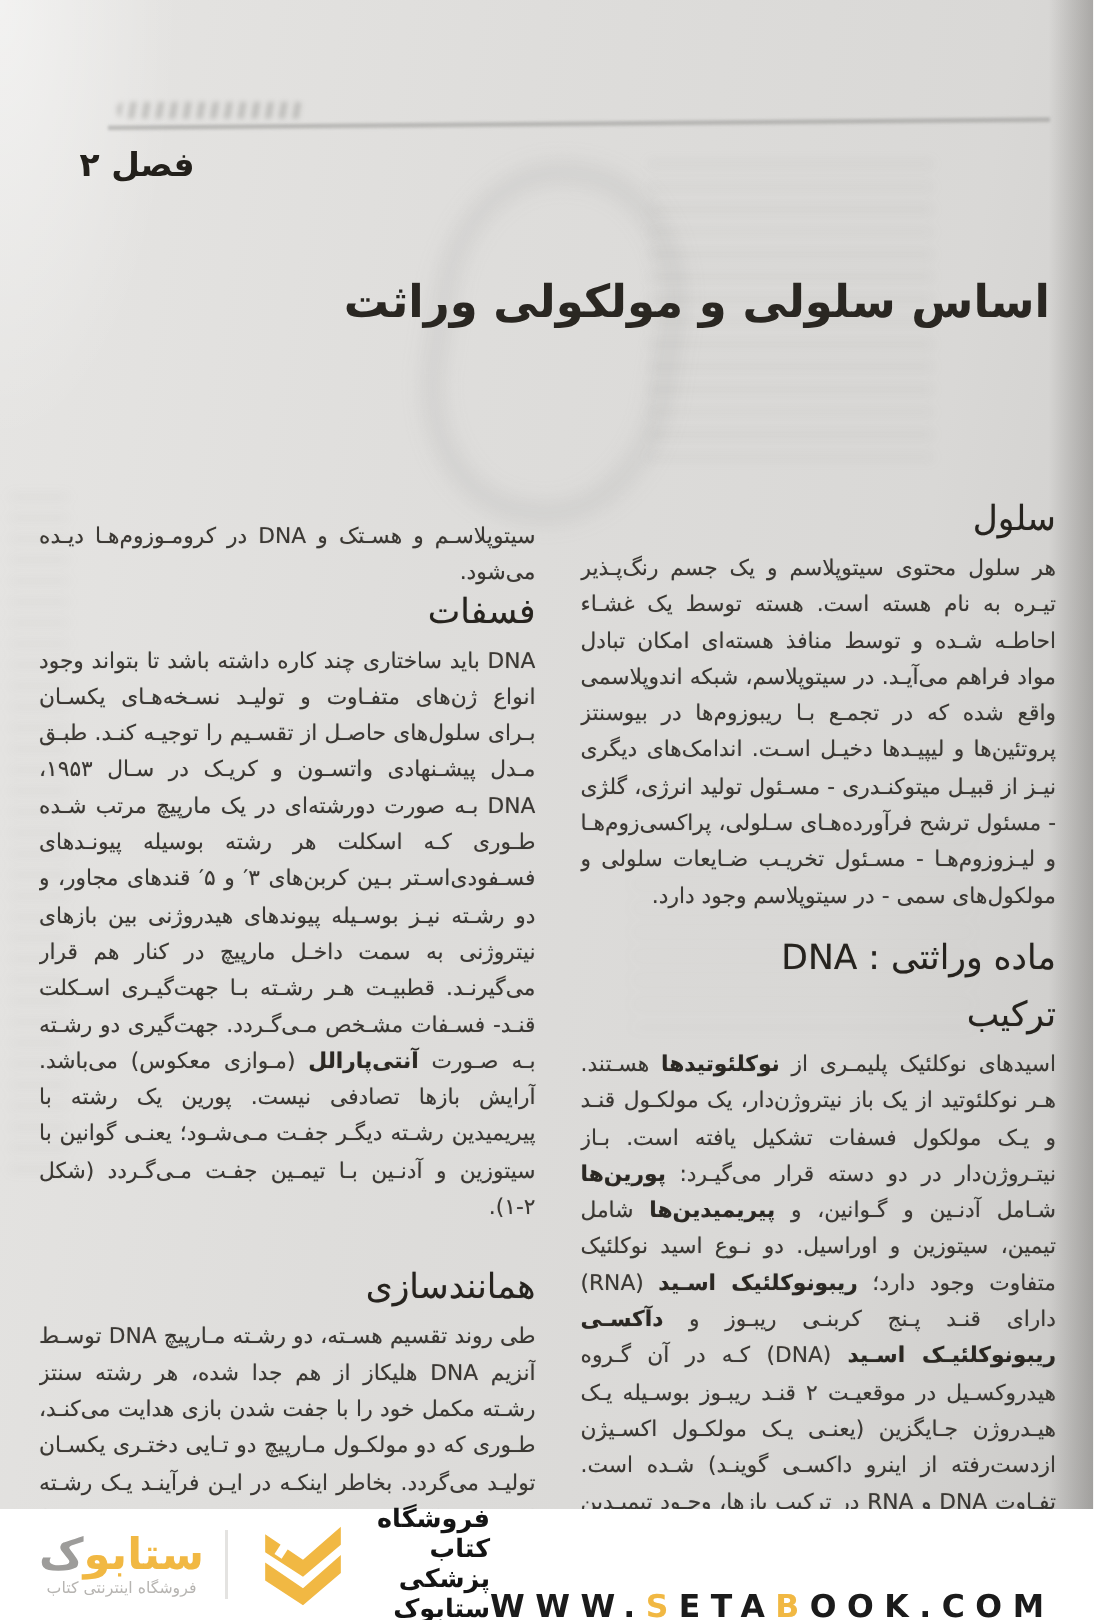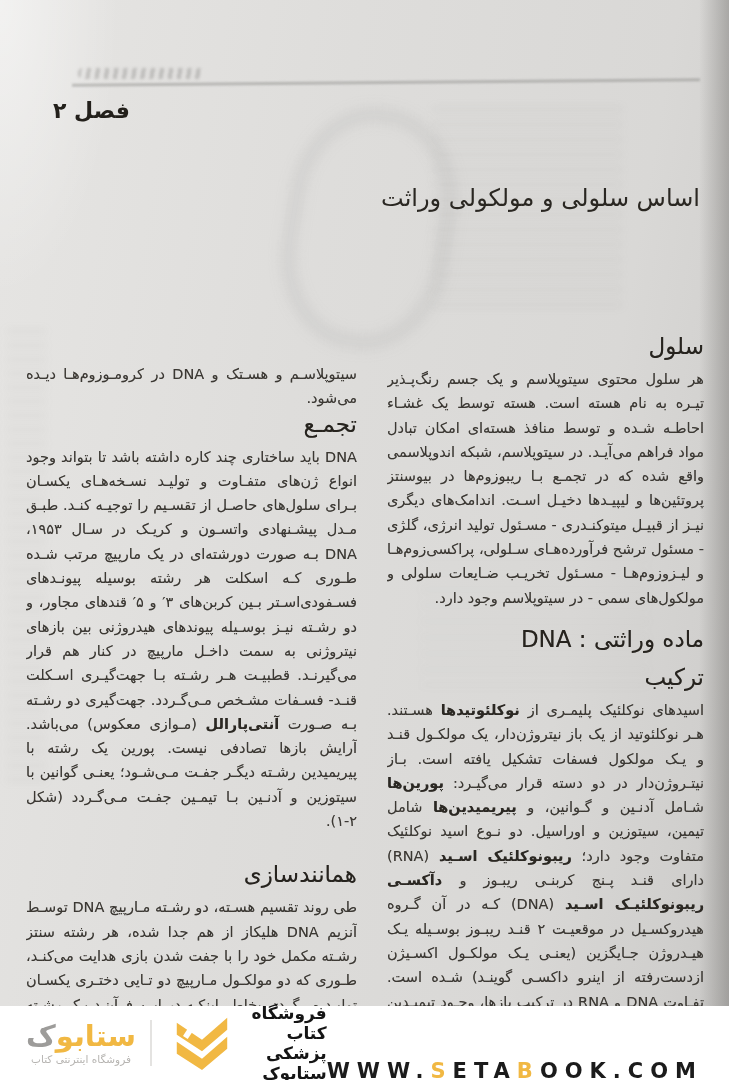--- a/index.html
+++ b/index.html
@@ -30,29 +30,29 @@
     filter:blur(4px);}
   .ghost-figure2{left:420px;top:556px;width:230px;height:130px;
     background:repeating-linear-gradient(to bottom,rgba(130,130,128,0.12) 0 3px,transparent 3px 16px);
     filter:blur(5px);opacity:.6;}
   .ghost-margin{left:6px;top:330px;width:40px;height:460px;
     background:repeating-linear-gradient(to bottom,rgba(130,130,128,0.10) 0 3px,transparent 3px 14px);
     filter:blur(4px);}
   
   .chapter-label{position:absolute;left:53px;top:98px;font-size:22px;font-weight:bold;
     color:#23201b;direction:rtl;}
-  .page-title{position:absolute;right:29px;top:184px;margin:0;font-size:24px;font-weight:normal;
+  .page-title{position:absolute;right:29px;top:184px;margin:0;font-size:30px;font-weight:bold;
     color:#2a2722;direction:rtl;white-space:nowrap;}
   
   .col{position:absolute;direction:rtl;text-align:justify;color:#3b3833;
     font-size:14.5px;line-height:24.3px;overflow:hidden;
     text-shadow:0 0 0.5px rgba(59,56,51,0.45);}
   .col p{margin:0;}
   .col b{font-weight:bold;color:#2b2823;}
-  .col-left{left:26px;top:362px;width:331px;height:664px;}
+  .col-left{left:26px;top:346px;width:331px;height:664px;}
   .col-right{right:25px;top:333px;width:317px;height:673px;}
   .sec{margin:0 0 8px 0;font-size:23px;font-weight:normal;color:#26231e;line-height:26px;}
   .gap-after{margin-bottom:30px;}
   .gap-after-sm{margin-bottom:16px;}
   .mt{margin-top:28px;}
   .dna-heading{direction:ltr;text-align:right;margin:16px 0 12px 0;}
   
   .footer{position:absolute;left:0;right:0;bottom:0;height:74px;background:#ffffff;
     display:flex;align-items:center;justify-content:space-between;padding:0 26px;box-sizing:border-box;}
   .logo-group{display:flex;align-items:center;gap:14px;}
@@ -80,21 +80,21 @@
     <div class="ghost ghost-helix"></div>
     <div class="ghost ghost-figure"></div>
     <div class="ghost ghost-figure2"></div>
     <div class="ghost ghost-margin"></div>
 
     <div class="chapter-label">فصل ۲</div>
     <h1 class="page-title">اساس سلولی و مولکولی وراثت</h1>
 
     <div class="col col-left">
       <p class="gap-after">سیتوپلاسـم و هسـتک و DNA در کرومـوزوم‌هـا دیـده می‌شود.</p>
-      <h3 class="sec">تجمـع</h3>
+      <h3 class="sec">فسفات</h3>
       <p><span>DNA باید ساختاری چند کاره داشته باشد تا بتواند وجود انواع ژن‌های متفـاوت و تولیـد نسـخه‌هـای یکسـان بـرای سلول‌های حاصـل از تقسـیم را توجیـه کنـد. طبـق مـدل پیشـنهادی واتسـون و کریـک در سـال ۱۹۵۳، DNA بـه صورت دورشته‌ای در یک مارپیچ مرتب شـده طـوری کـه اسکلت هر رشته بوسیله پیونـدهای فسـفودی‌اسـتر بـین کربن‌های ۳′ و ۵′ قندهای مجاور، و دو رشـته نیـز بوسـیله پیوندهای هیدروژنی بین بازهای نیتروژنی به سمت داخـل مارپیچ در کنار هم قرار می‌گیرنـد. قطبیـت هـر رشـته بـا جهت‌گیـری اسـکلت قنـد- فسـفات مشـخص مـی‌گـردد. جهت‌گیری دو رشـته بـه صـورت </span><b>آنتی‌پارالل</b><span> (مـوازی معکوس) می‌باشد. آرایش بازها تصادفی نیست. پورین یک رشته با پیریمیدین رشـته دیگـر جفـت مـی‌شـود؛ یعنـی گوانین با سیتوزین و آدنـین بـا تیمـین جفـت مـی‌گـردد (شکل ۲-۱).</span></p>
       <h3 class="sec mt">همانندسازی</h3>
       <p>طی روند تقسیم هسـته، دو رشـته مـارپیچ DNA توسـط آنزیم DNA هلیکاز از هم جدا شده، هر رشته سنتز رشـته مکمل خود را با جفت شدن بازی هدایت می‌کنـد، طـوری که دو مولکـول مـارپیچ دو تـایی دختـری یکسـان تولیـد می‌گردد. بخاطر اینکـه در ایـن فرآینـد یـک رشـته از هـر مولکول دختری به صورت دست‌نخورده حفظ می‌شود، همانندسازی را نیمه‌حفاظتی می‌نامند.</p>
     </div>
 
     <div class="col col-right">
       <h3 class="sec">سلول</h3>
       <p class="gap-after-sm">هر سلول محتوی سیتوپلاسم و یک جسم رنگ‌پـذیر تیـره به نام هسته است. هسته توسط یک غشـاء احاطـه شـده و توسط منافذ هسته‌ای امکان تبادل مواد فراهم می‌آیـد. در سیتوپلاسم، شبکه اندوپلاسمی واقع شده که در تجمـع بـا ریبوزوم‌ها در بیوسنتز پروتئین‌ها و لیپیـدها دخیـل اسـت. اندامک‌های دیگری نیـز از قبیـل میتوکنـدری - مسـئول تولید انرژی، گلژی - مسئول ترشح فرآورده‌هـای سـلولی، پراکسی‌زوم‌هـا و لیـزوزوم‌هـا - مسـئول تخریـب ضـایعات سلولی و مولکول‌های سمی - در سیتوپلاسم وجود دارد.</p>
       <h3 class="sec dna-heading">DNA : ماده وراثتی</h3>
       <h3 class="sec">ترکیب</h3>

